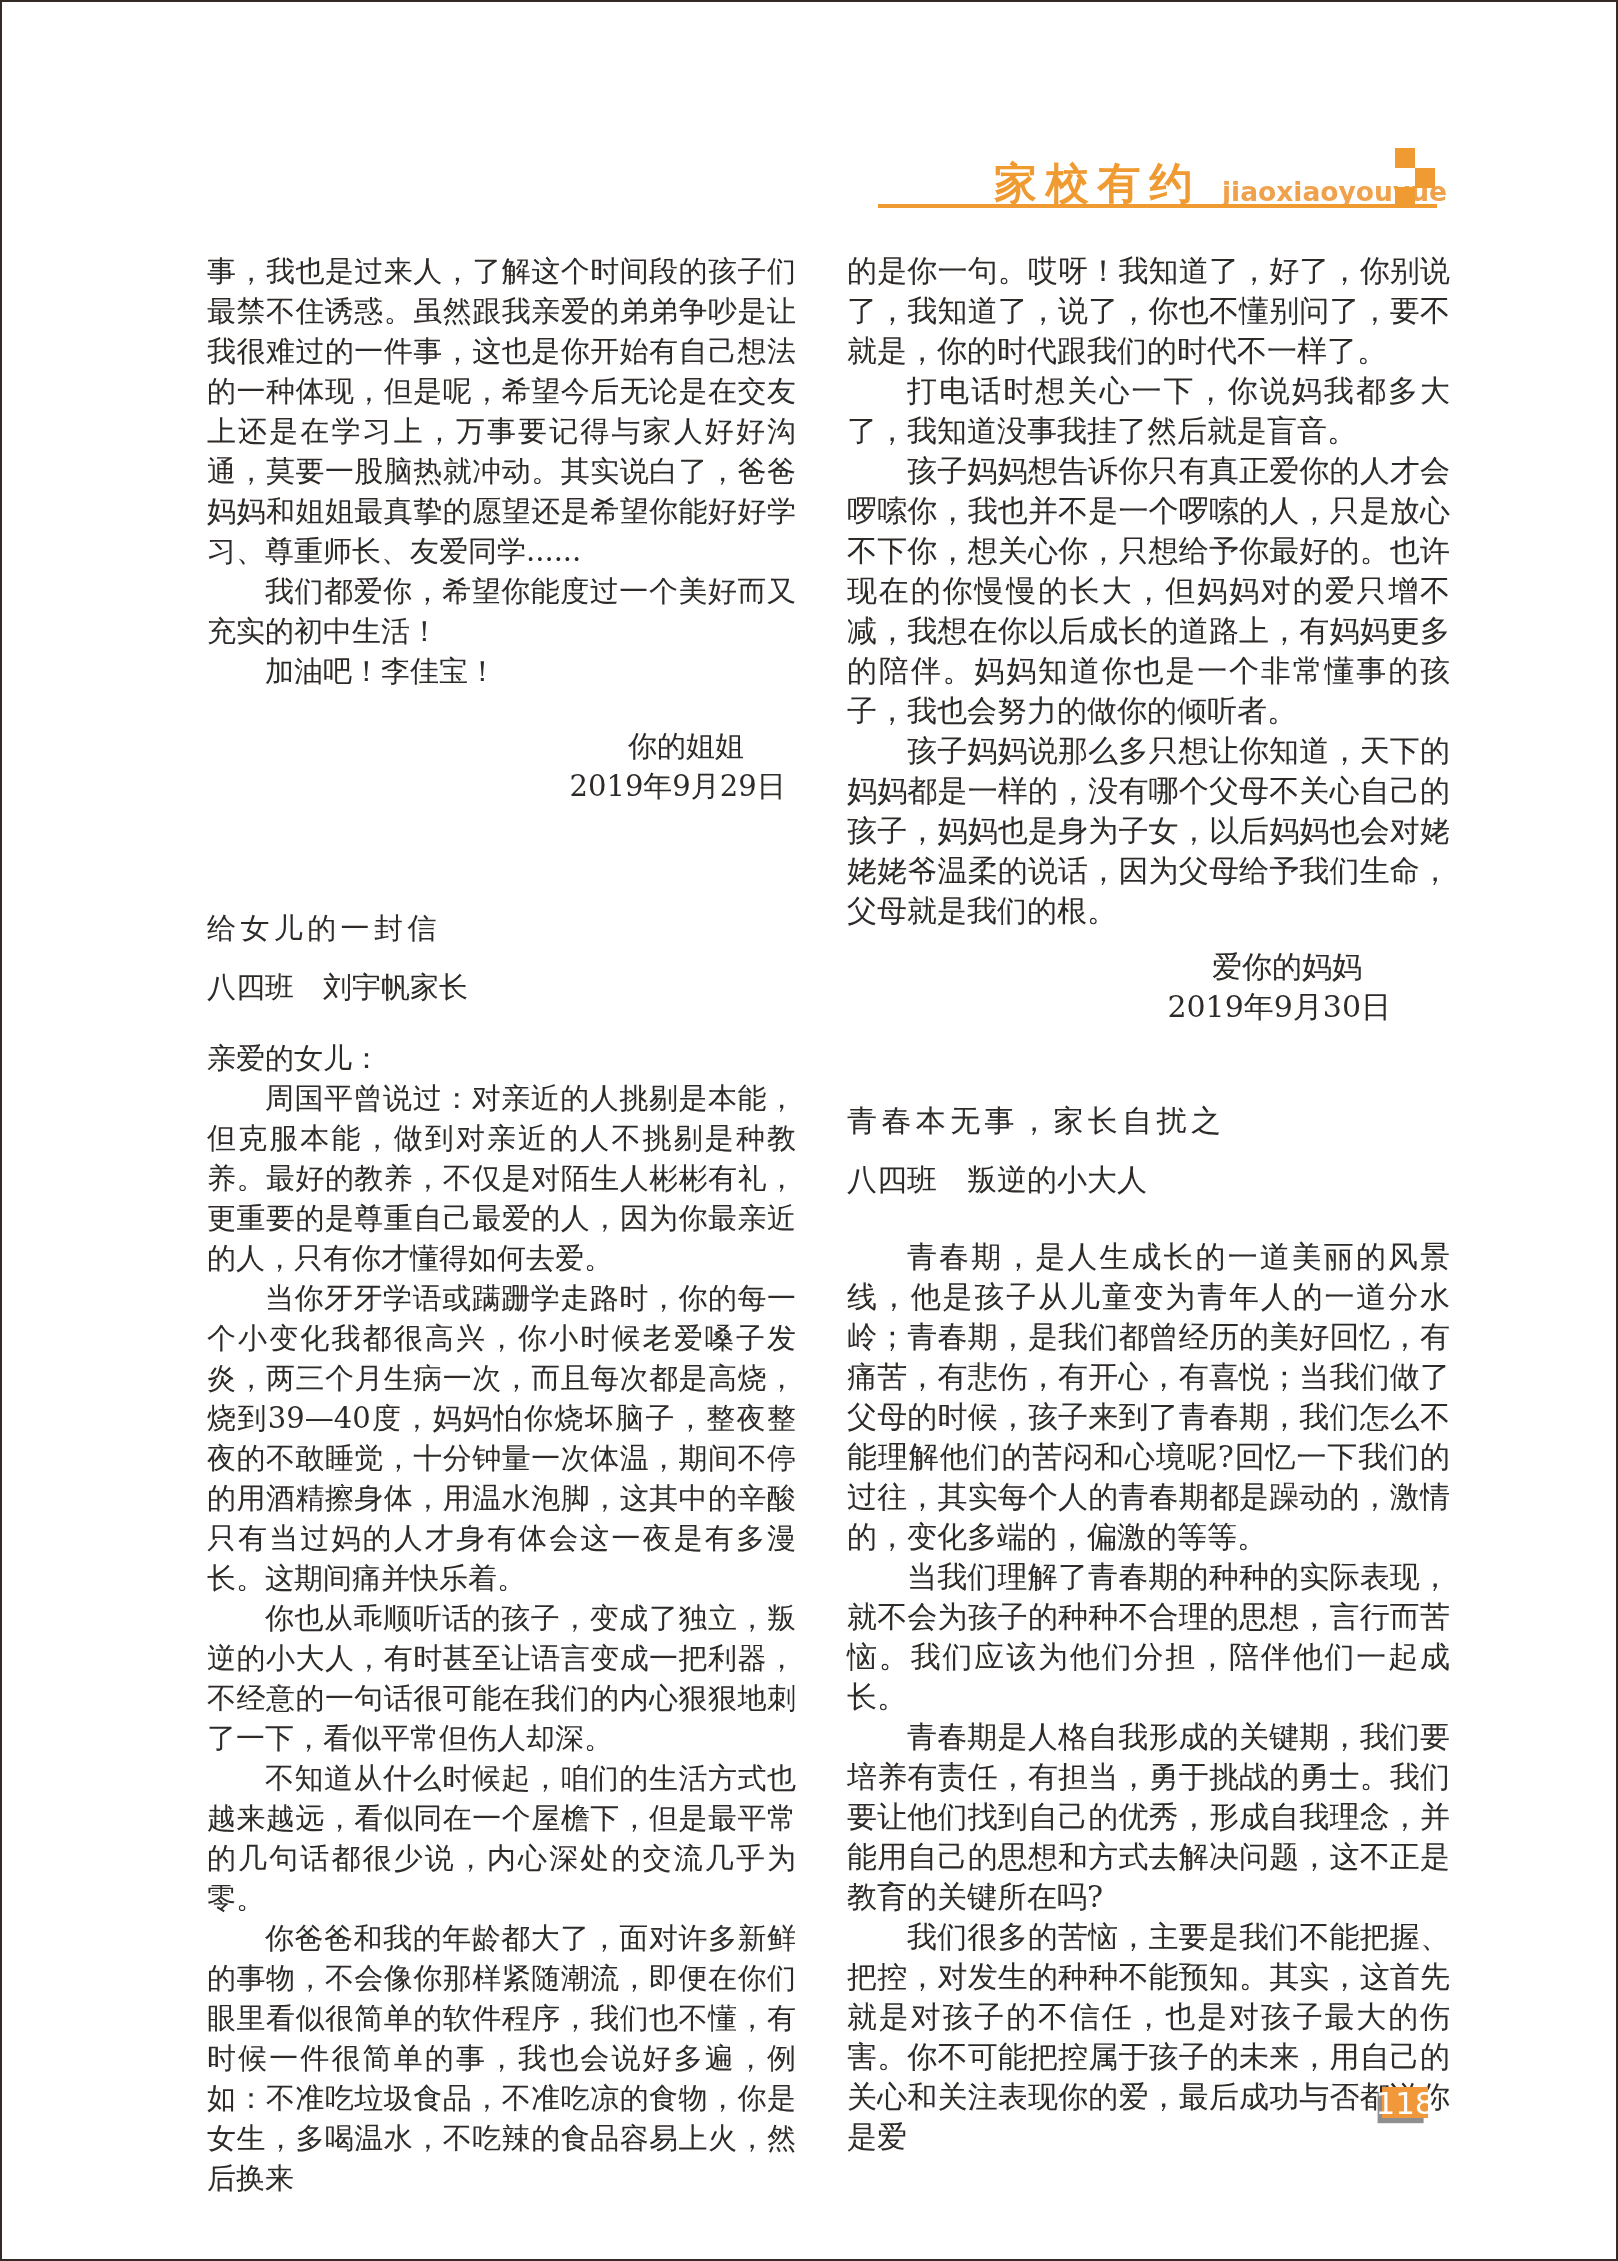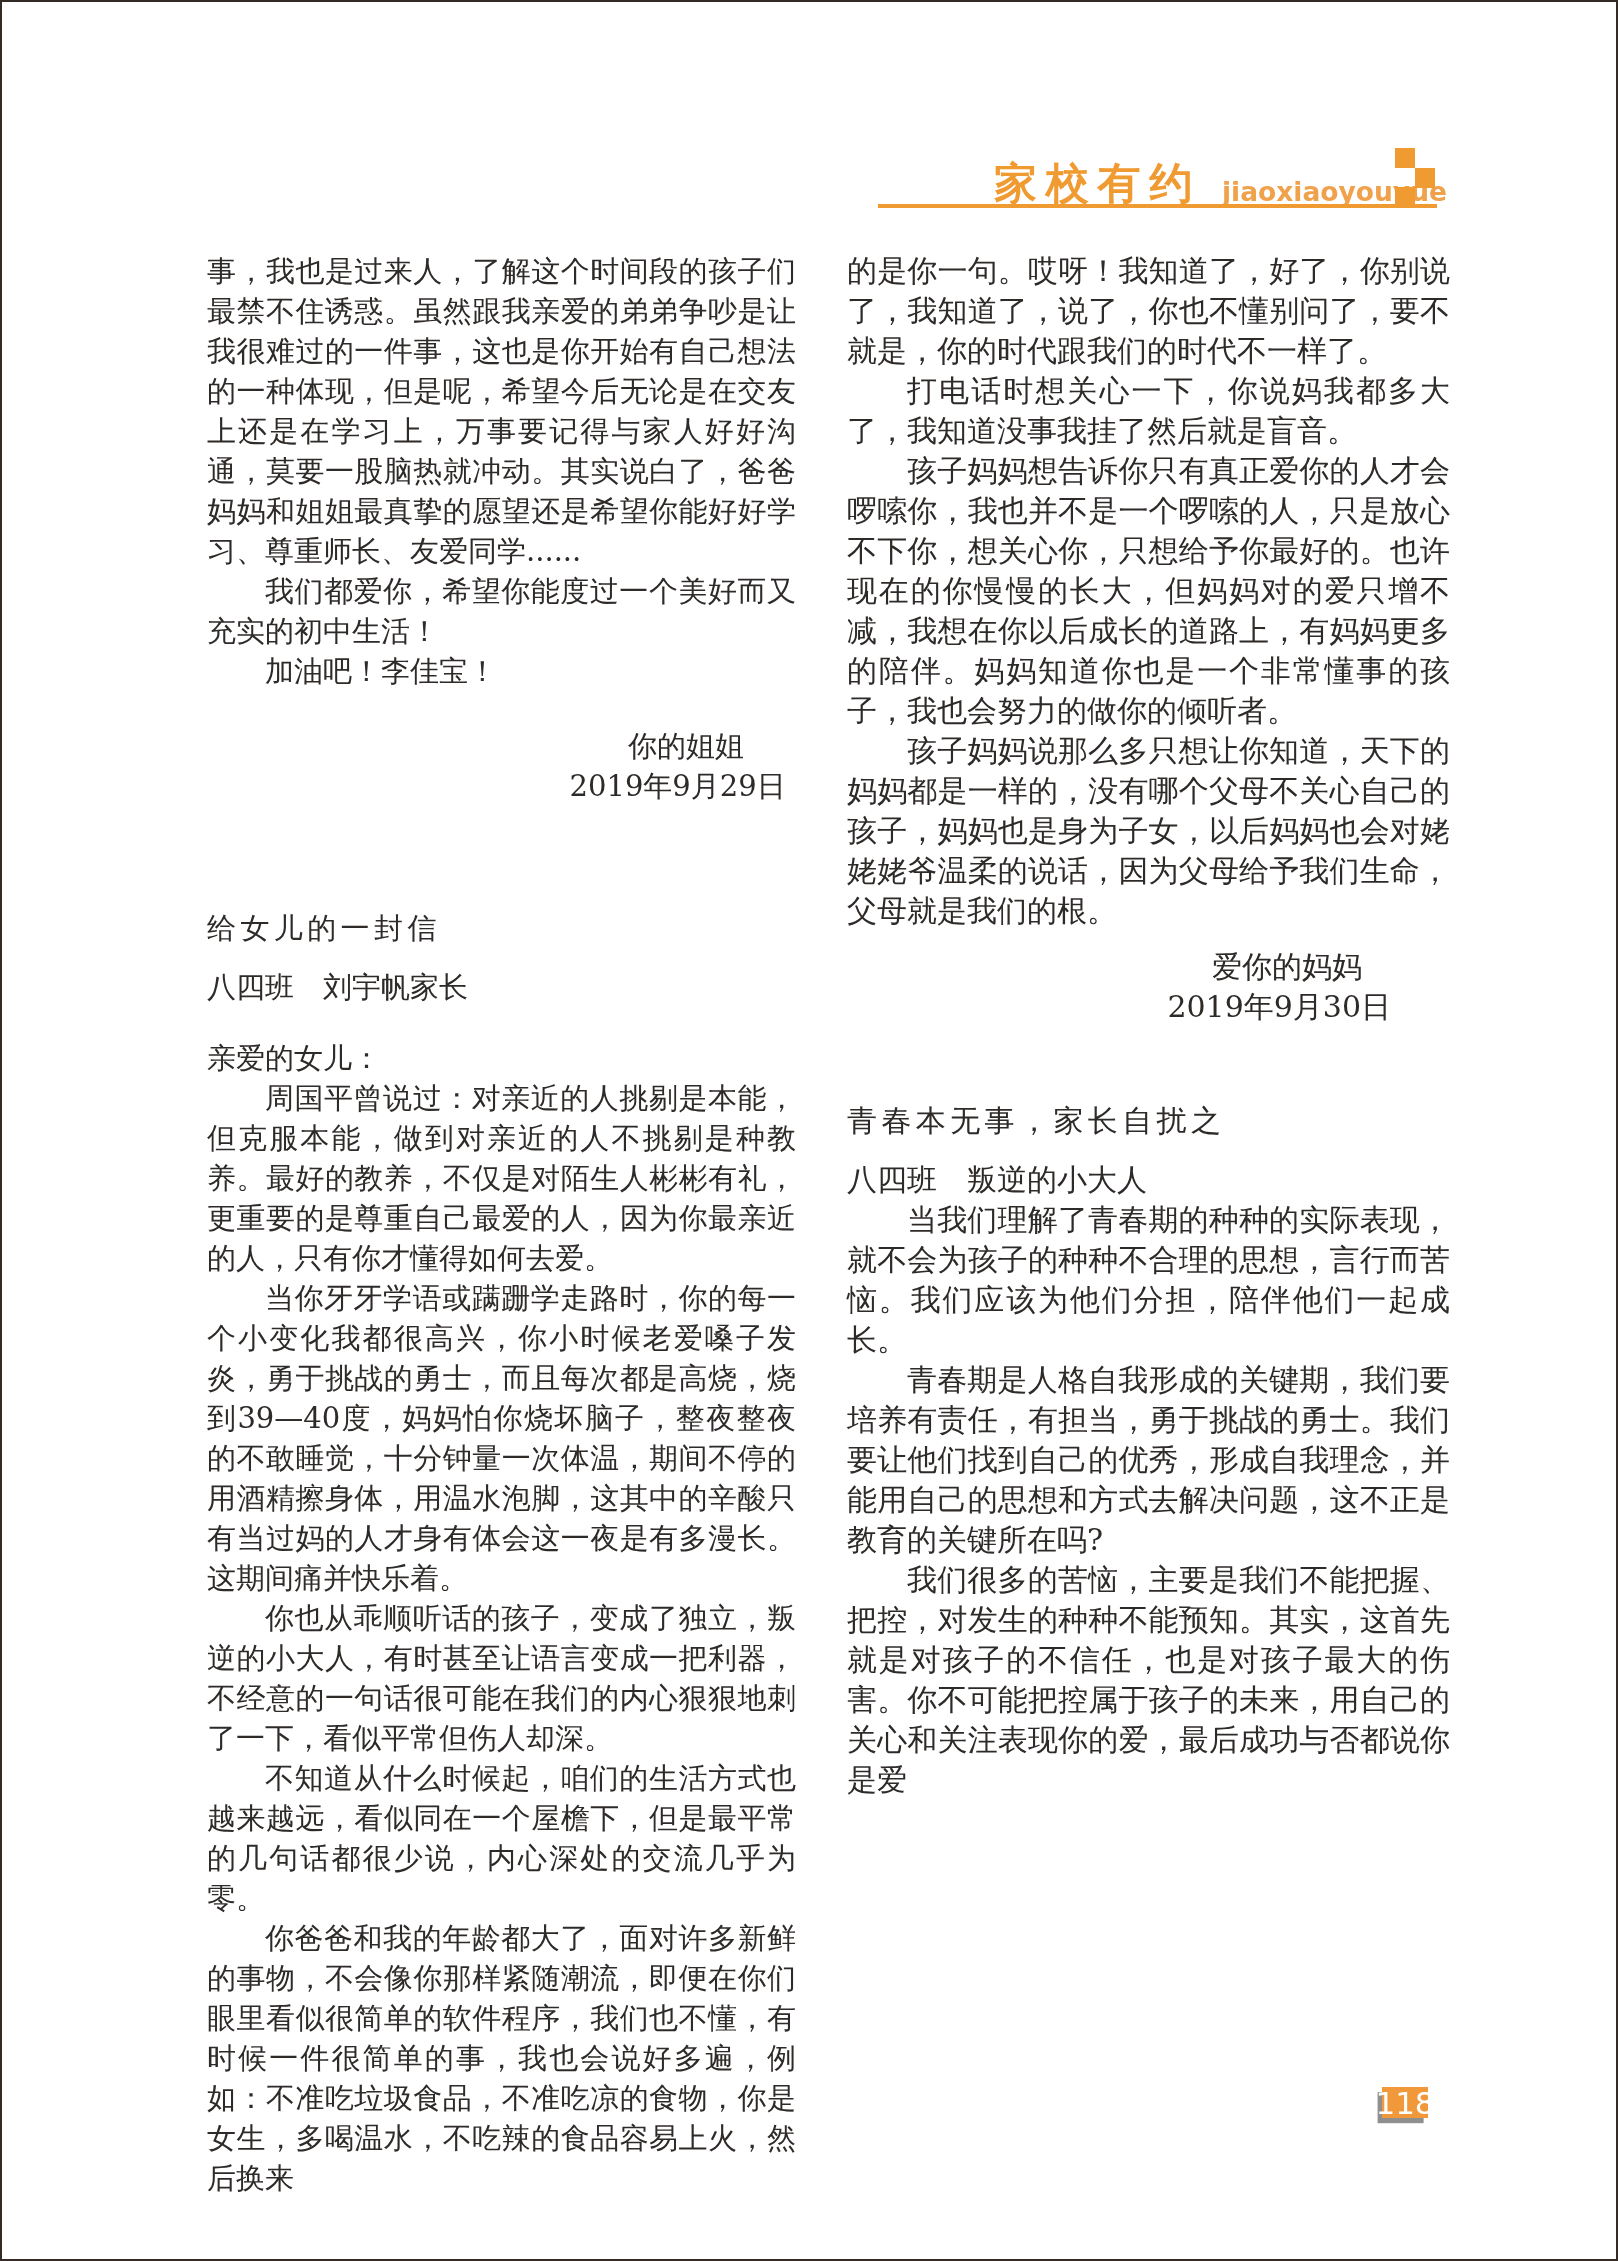--- a/index.html
+++ b/index.html
@@ -133,37 +133,38 @@
     <p class="indent">我们都爱你，希望你能度过一个美好而又充实的初中生活！</p>
     <p class="indent">加油吧！李佳宝！</p>
     <p class="sig-name">你的姐姐</p>
     <p class="sig-date">2019年9月29日</p>
 
     <p class="art-title t1">给女儿的一封信</p>
     <p class="art-byline">八四班　刘宇帆家长</p>
 
     <p class="after-byline">亲爱的女儿：</p>
     <p class="indent">周国平曾说过：对亲近的人挑剔是本能，但克服本能，做到对亲近的人不挑剔是种教养。最好的教养，不仅是对陌生人彬彬有礼，更重要的是尊重自己最爱的人，因为你最亲近的人，只有你才懂得如何去爱。</p>
-    <p class="indent">当你牙牙学语或蹒跚学走路时，你的每一个小变化我都很高兴，你小时候老爱嗓子发炎，勇于挑战的勇士，而且每次都是高烧，烧到39—40度，妈妈怕你烧坏脑子，整夜整夜的不敢睡觉，十分钟量一次体温，期间不停的用酒精擦身体，用温水泡脚，这其中的辛酸只有当过妈的人才身有体会这一夜是有多漫长。这期间痛并快乐着。</p>
+    <p class="indent">当你牙牙学语或蹒跚学走路时，你的每一个小变化我都很高兴，你小时候老爱嗓子发炎，两三个月生病一次，而且每次都是高烧，烧到39—40度，妈妈怕你烧坏脑子，整夜整夜的不敢睡觉，十分钟量一次体温，期间不停的用酒精擦身体，用温水泡脚，这其中的辛酸只有当过妈的人才身有体会这一夜是有多漫长。这期间痛并快乐着。</p>
     <p class="indent">你也从乖顺听话的孩子，变成了独立，叛逆的小大人，有时甚至让语言变成一把利器，不经意的一句话很可能在我们的内心狠狠地刺了一下，看似平常但伤人却深。</p>
     <p class="indent">不知道从什么时候起，咱们的生活方式也越来越远，看似同在一个屋檐下，但是最平常的几句话都很少说，内心深处的交流几乎为零。</p>
     <p class="indent">你爸爸和我的年龄都大了，面对许多新鲜的事物，不会像你那样紧随潮流，即便在你们眼里看似很简单的软件程序，我们也不懂，有时候一件很简单的事，我也会说好多遍，例如：不准吃垃圾食品，不准吃凉的食物，你是女生，多喝温水，不吃辣的食品容易上火，然后换来</p>
   </div>
 
   <div class="col col-right">
     <p>的是你一句。哎呀！我知道了，好了，你别说了，我知道了，说了，你也不懂别问了，要不就是，你的时代跟我们的时代不一样了。</p>
     <p class="indent">打电话时想关心一下，你说妈我都多大了，我知道没事我挂了然后就是盲音。</p>
     <p class="indent">孩子妈妈想告诉你只有真正爱你的人才会啰嗦你，我也并不是一个啰嗦的人，只是放心不下你，想关心你，只想给予你最好的。也许现在的你慢慢的长大，但妈妈对的爱只增不减，我想在你以后成长的道路上，有妈妈更多的陪伴。妈妈知道你也是一个非常懂事的孩子，我也会努力的做你的倾听者。</p>
     <p class="indent">孩子妈妈说那么多只想让你知道，天下的妈妈都是一样的，没有哪个父母不关心自己的孩子，妈妈也是身为子女，以后妈妈也会对姥姥姥爷温柔的说话，因为父母给予我们生命，父母就是我们的根。</p>
     <p class="sig-name" style="margin-top:16px !important; padding-right:88px;">爱你的妈妈</p>
     <p class="sig-date" style="padding-right:59px;">2019年9月30日</p>
 
     <p class="art-title t2">青春本无事，家长自扰之</p>
     <p class="art-byline">八四班　叛逆的小大人</p>
 
+    <p class="indent after-byline-r">青春期，是人生成长的一道美丽的风景线，他是孩子从儿童变为青年人的一道分水岭；青春期，是我们都曾经历的美好回忆，有痛苦，有悲伤，有开心，有喜悦；当我们做了父母的时候，孩子来到了青春期，我们怎么不能理解他们的苦闷和心境呢?回忆一下我们的过往，其实每个人的青春期都是躁动的，激情的，变化多端的，偏激的等等。</p>
     <p class="indent">当我们理解了青春期的种种的实际表现，就不会为孩子的种种不合理的思想，言行而苦恼。我们应该为他们分担，陪伴他们一起成长。</p>
     <p class="indent">青春期是人格自我形成的关键期，我们要培养有责任，有担当，勇于挑战的勇士。我们要让他们找到自己的优秀，形成自我理念，并能用自己的思想和方式去解决问题，这不正是教育的关键所在吗?</p>
     <p class="indent">我们很多的苦恼，主要是我们不能把握、把控，对发生的种种不能预知。其实，这首先就是对孩子的不信任，也是对孩子最大的伤害。你不可能把控属于孩子的未来，用自己的关心和关注表现你的爱，最后成功与否都说你是爱</p>
   </div>
 
   <div class="page-number">118</div>
 
 </div>
 
 

